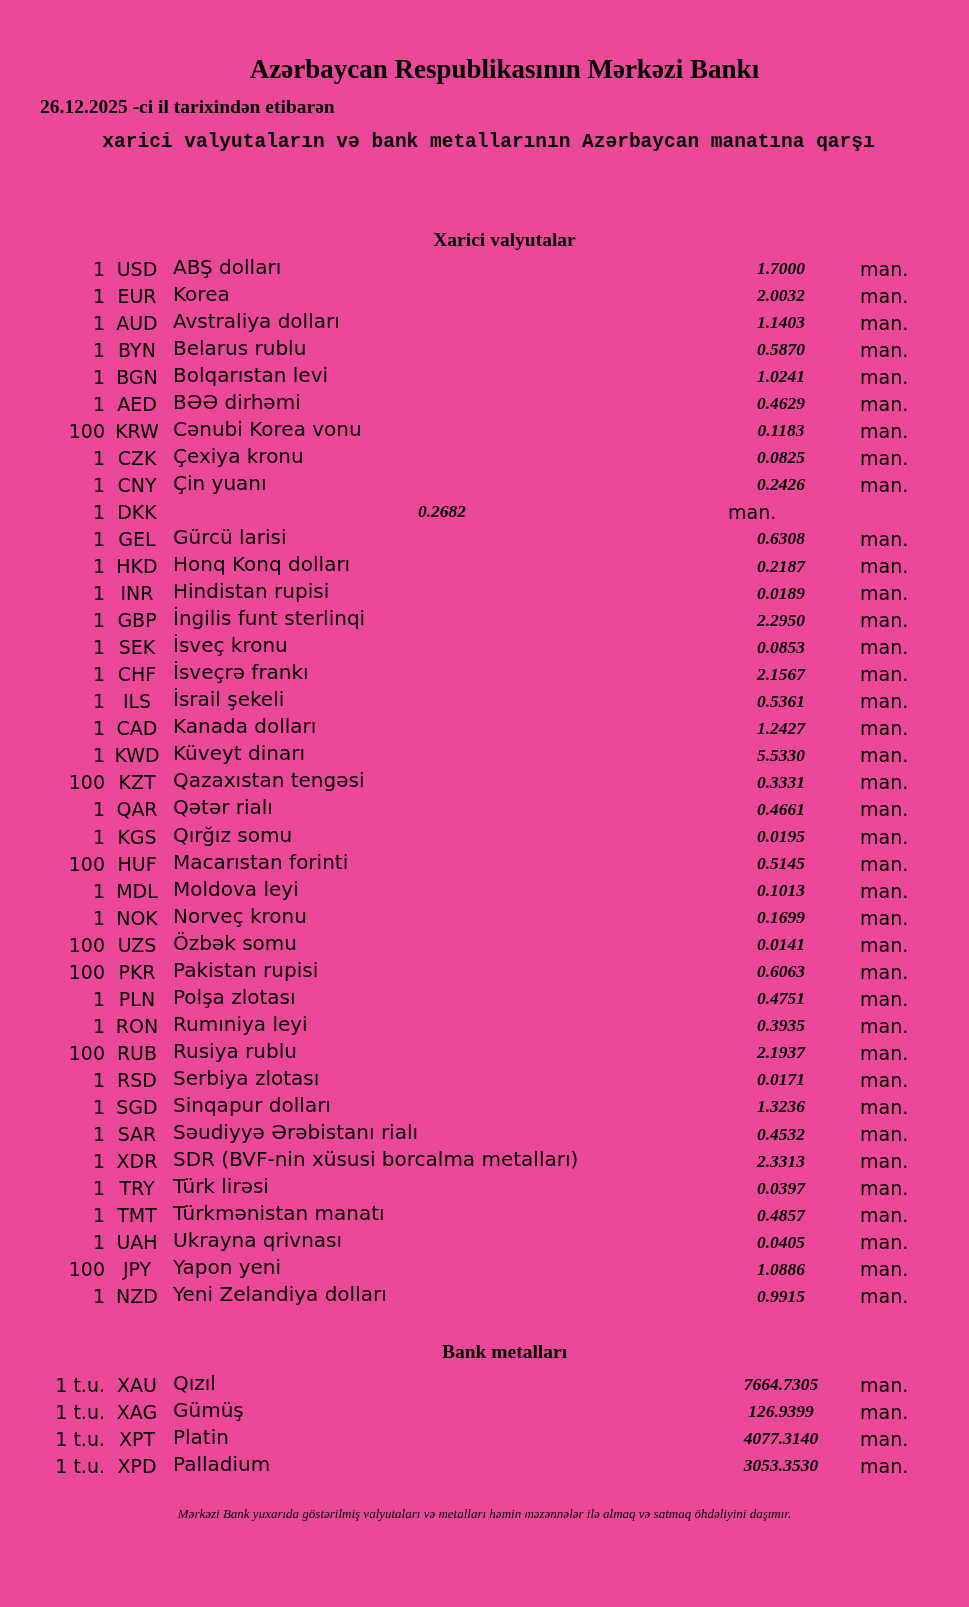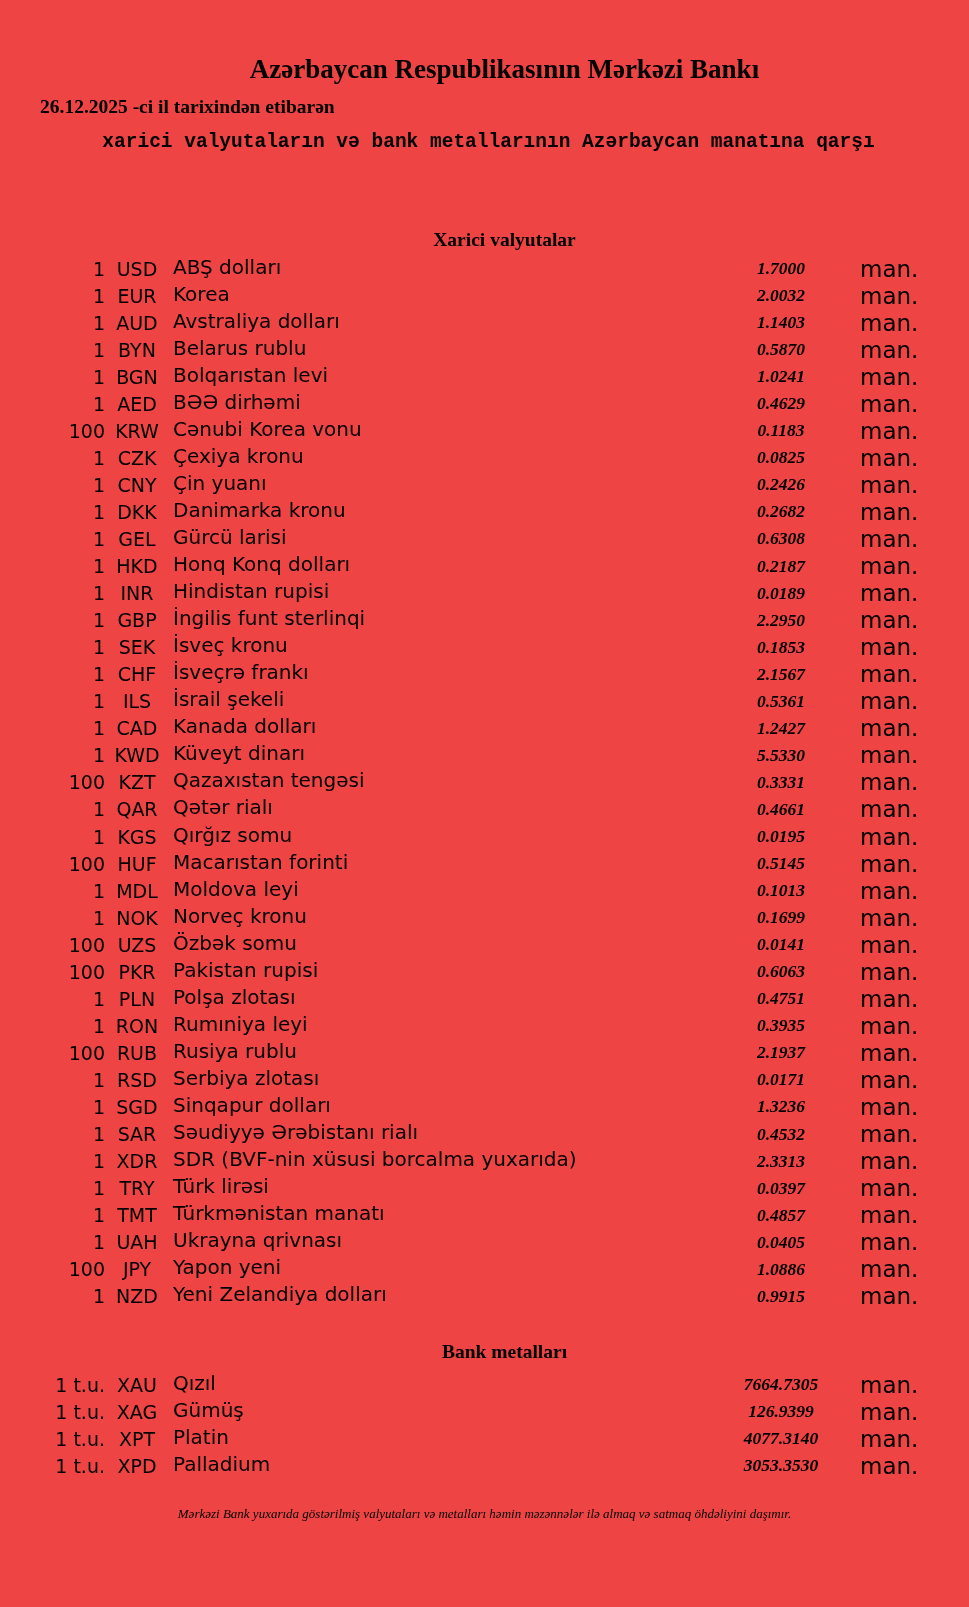--- a/index.html
+++ b/index.html
@@ -4,21 +4,21 @@
 <style>
   html, body {
     margin: 0;
     padding: 0;
     background: #ffffff;
   }
   .page {
     position: relative;
     width: 969px;
     height: 1607px;
-    background: #ef4444;
+    background: #ec4899;
     color: #000000;
     font-family: "DejaVu Sans", sans-serif;
     overflow: hidden;
   }
   .doc-title {
     position: absolute;
     top: 53px;
     left: 40px;
     width: 929px;
     text-align: center;
@@ -94,21 +94,21 @@
   .cell-rate {
     text-align: center;
     font-family: "Liberation Serif", serif;
     font-style: italic;
     font-weight: bold;
     font-size: 17.5px;
     white-space: nowrap;
   }
   .cell-man {
     padding-left: 13px;
-    font-size: 23px;
+    font-size: 19px;
     white-space: nowrap;
   }
   .footer-note {
     position: absolute;
     top: 1506px;
     left: 0;
     width: 969px;
     text-align: center;
     font-family: "Liberation Serif", serif;
     font-style: italic;
@@ -184,21 +184,20 @@
       <div class="row">
         <span class="cell-qty">1</span>
         <span class="cell-code">CNY</span>
         <span class="cell-name">Çin yuanı</span>
         <span class="cell-rate">0.2426</span>
         <span class="cell-man">man.</span>
       </div>
       <div class="row">
         <span class="cell-qty">1</span>
         <span class="cell-code">DKK</span>
-        <span class="cell-name">Danimarka kronu</span>
         <span class="cell-rate">0.2682</span>
         <span class="cell-man">man.</span>
       </div>
       <div class="row">
         <span class="cell-qty">1</span>
         <span class="cell-code">GEL</span>
         <span class="cell-name">Gürcü larisi</span>
         <span class="cell-rate">0.6308</span>
         <span class="cell-man">man.</span>
       </div>
@@ -220,21 +219,21 @@
         <span class="cell-qty">1</span>
         <span class="cell-code">GBP</span>
         <span class="cell-name">İngilis funt sterlinqi</span>
         <span class="cell-rate">2.2950</span>
         <span class="cell-man">man.</span>
       </div>
       <div class="row">
         <span class="cell-qty">1</span>
         <span class="cell-code">SEK</span>
         <span class="cell-name">İsveç kronu</span>
-        <span class="cell-rate">0.1853</span>
+        <span class="cell-rate">0.0853</span>
         <span class="cell-man">man.</span>
       </div>
       <div class="row">
         <span class="cell-qty">1</span>
         <span class="cell-code">CHF</span>
         <span class="cell-name">İsveçrə frankı</span>
         <span class="cell-rate">2.1567</span>
         <span class="cell-man">man.</span>
       </div>
       <div class="row">
@@ -352,21 +351,21 @@
       <div class="row">
         <span class="cell-qty">1</span>
         <span class="cell-code">SAR</span>
         <span class="cell-name">Səudiyyə Ərəbistanı rialı</span>
         <span class="cell-rate">0.4532</span>
         <span class="cell-man">man.</span>
       </div>
       <div class="row">
         <span class="cell-qty">1</span>
         <span class="cell-code">XDR</span>
-        <span class="cell-name">SDR (BVF-nin xüsusi borcalma yuxarıda)</span>
+        <span class="cell-name">SDR (BVF-nin xüsusi borcalma metalları)</span>
         <span class="cell-rate">2.3313</span>
         <span class="cell-man">man.</span>
       </div>
       <div class="row">
         <span class="cell-qty">1</span>
         <span class="cell-code">TRY</span>
         <span class="cell-name">Türk lirəsi</span>
         <span class="cell-rate">0.0397</span>
         <span class="cell-man">man.</span>
       </div>

